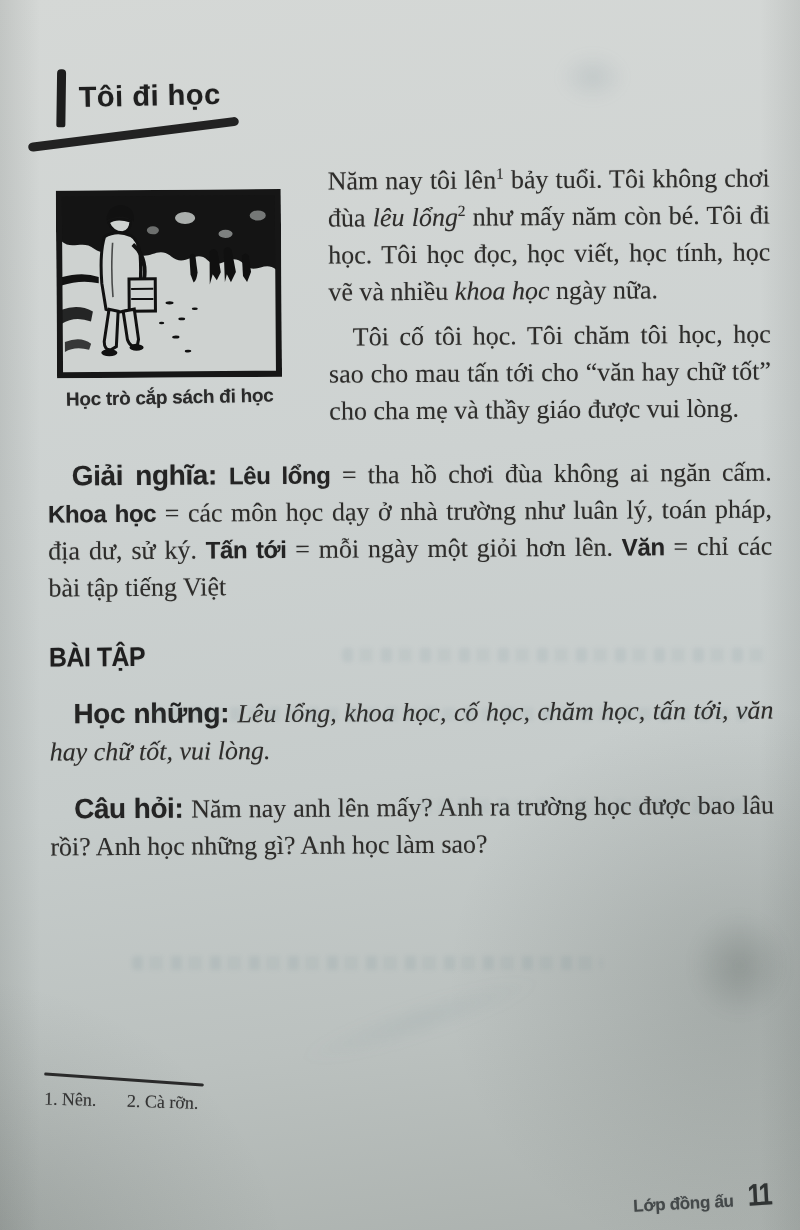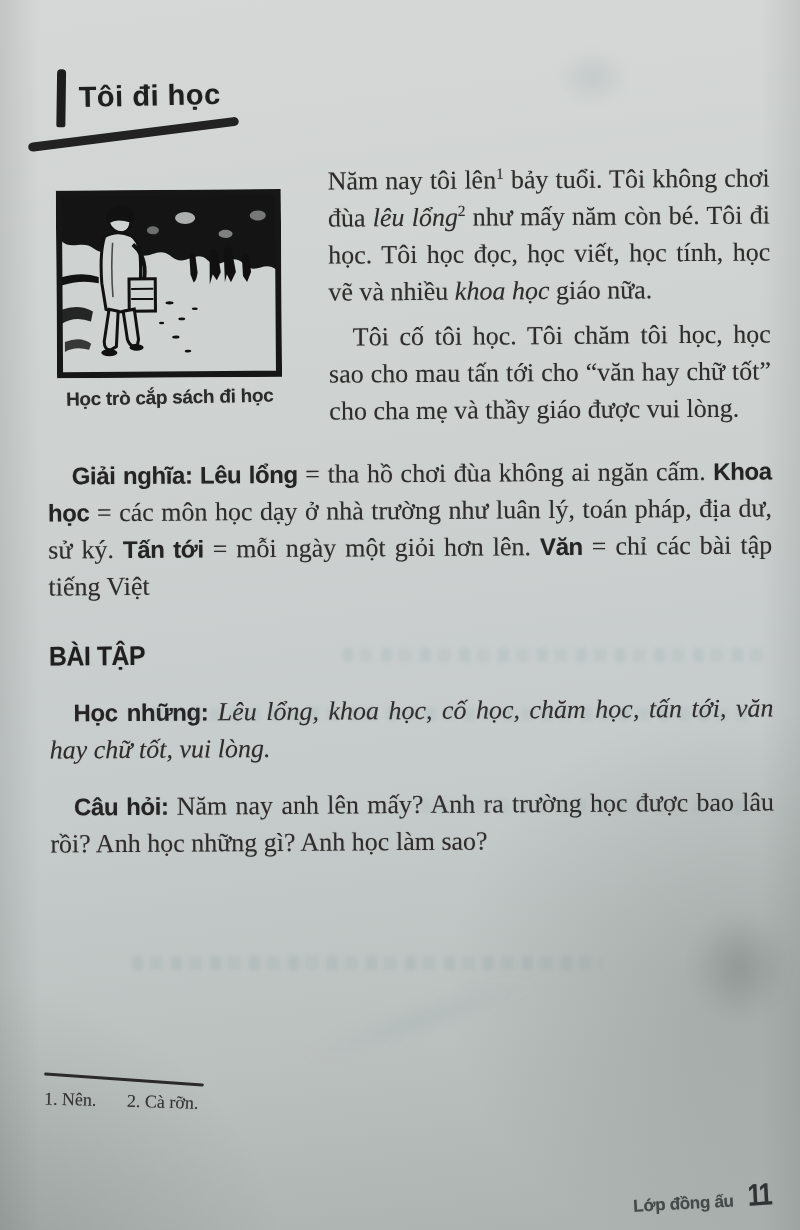--- a/index.html
+++ b/index.html
@@ -41,21 +41,21 @@
   }
 
   
   .article { position:absolute; left:48px; top:162px; width:724px; transform:rotate(-0.4deg); }
   .article p { font-size:26px; line-height:37px; text-align:justify; }
   .indent { text-indent:24px; }
   .it { font-style:italic; }
   sup { font-size:60%; line-height:0; vertical-align:super; }
   .lead {
     font-family:"Liberation Sans", sans-serif;
-    font-weight:700; font-size:24px; letter-spacing:-.4px; color:#242424;
+    font-weight:700; font-size:28px; letter-spacing:-.4px; color:#242424;
   }
   .bterm {
     font-family:"Liberation Sans", sans-serif;
     font-weight:700; font-size:24px; letter-spacing:-.4px; color:#242424;
   }
 
   
   figure { float:left; width:225px; margin:26px 47px 10px 10px; }
   figcaption {
     margin-top:5px; text-align:center;
@@ -173,21 +173,21 @@
         <path d="M52 118 L47 150 Q47 159 54 158 L59 155 L61 120 Z" fill="#ced2d0" stroke="#111" stroke-width="3"></path>
         <path d="M66 120 L70 148 Q73 157 80 153 L81 148 L77 118 Z" fill="#ced2d0" stroke="#111" stroke-width="3"></path>
         <ellipse cx="52" cy="161" rx="8" ry="3.5" fill="#111"></ellipse>
         <ellipse cx="79" cy="156" rx="7" ry="3.2" fill="#111"></ellipse>
 
         <rect x="3" y="3" width="217" height="180" fill="none" stroke="#161616" stroke-width="6"></rect>
       </svg>
       <figcaption>Học trò cắp sách đi học</figcaption>
     </figure>
 
-    <p class="p1"><span>Năm nay tôi lên</span><sup>1</sup><span> bảy tuổi. Tôi không chơi đùa </span><span class="it">lêu lổng</span><sup>2</sup><span> như mấy năm còn bé. Tôi đi học. Tôi học đọc, học viết, học tính, học vẽ và nhiều </span><span class="it">khoa học</span><span> giáo nữa.</span></p>
+    <p class="p1"><span>Năm nay tôi lên</span><sup>1</sup><span> bảy tuổi. Tôi không chơi đùa </span><span class="it">lêu lổng</span><sup>2</sup><span> như mấy năm còn bé. Tôi đi học. Tôi học đọc, học viết, học tính, học vẽ và nhiều </span><span class="it">khoa học</span><span> ngày nữa.</span></p>
 
     <p class="p2 indent">Tôi cố tôi học. Tôi chăm tôi học, học sao cho mau tấn tới cho “văn hay chữ tốt” cho cha mẹ và thầy giáo được vui lòng.</p>
 
     <p class="glossary indent"><span class="lead">Giải nghĩa: </span><span class="bterm">Lêu lổng</span><span> = tha hồ chơi đùa không ai ngăn cấm. </span><span class="bterm">Khoa học</span><span> = các môn học dạy ở nhà trường như luân lý, toán pháp, địa dư, sử ký. </span><span class="bterm">Tấn tới</span><span> = mỗi ngày một giỏi hơn lên. </span><span class="bterm">Văn</span><span> = chỉ các bài tập tiếng Việt</span></p>
 
     <div class="heading-baitap"><span>BÀI TẬP</span></div>
 
     <p class="hoc-tieng indent"><span class="lead">Học những: </span><span class="it">Lêu lổng, khoa học, cố học, chăm học, tấn tới, văn hay chữ tốt, vui lòng.</span></p>
 
     <p class="cau-hoi indent"><span class="lead">Câu hỏi: </span><span>Năm nay anh lên mấy? Anh ra trường học được bao lâu rồi? Anh học những gì? Anh học làm sao?</span></p>

